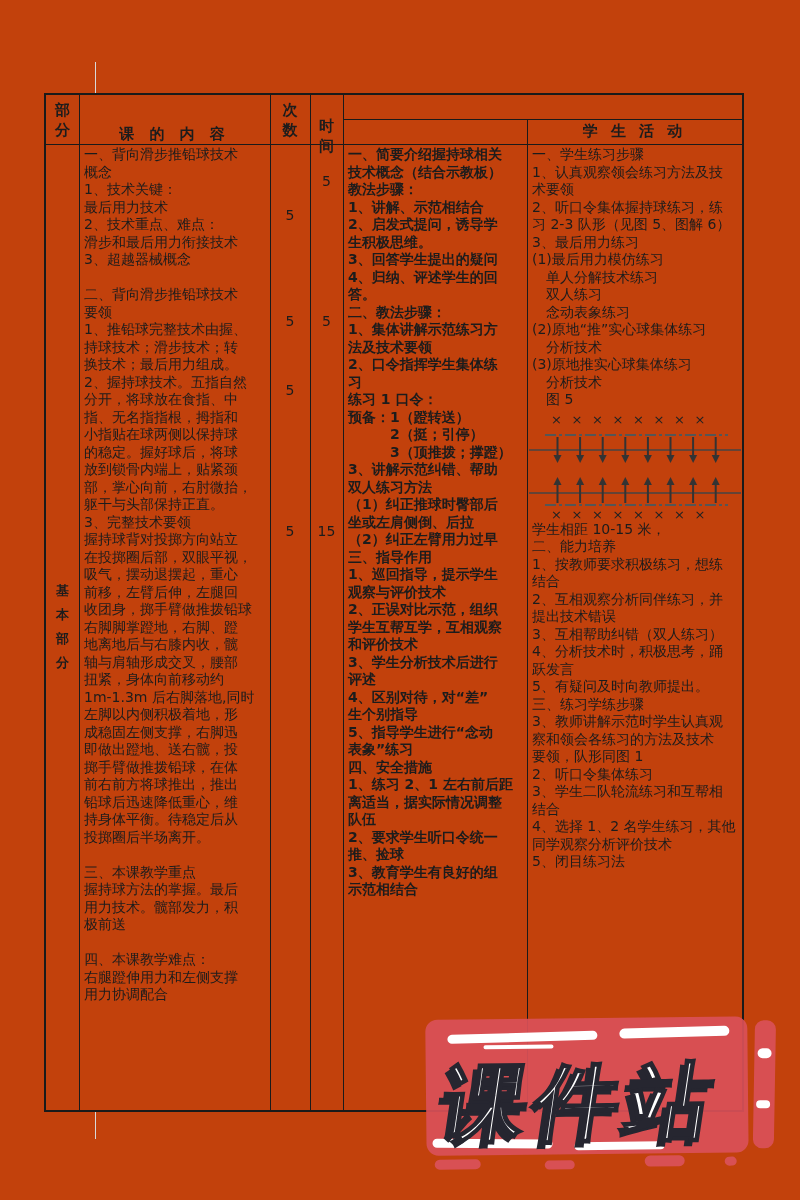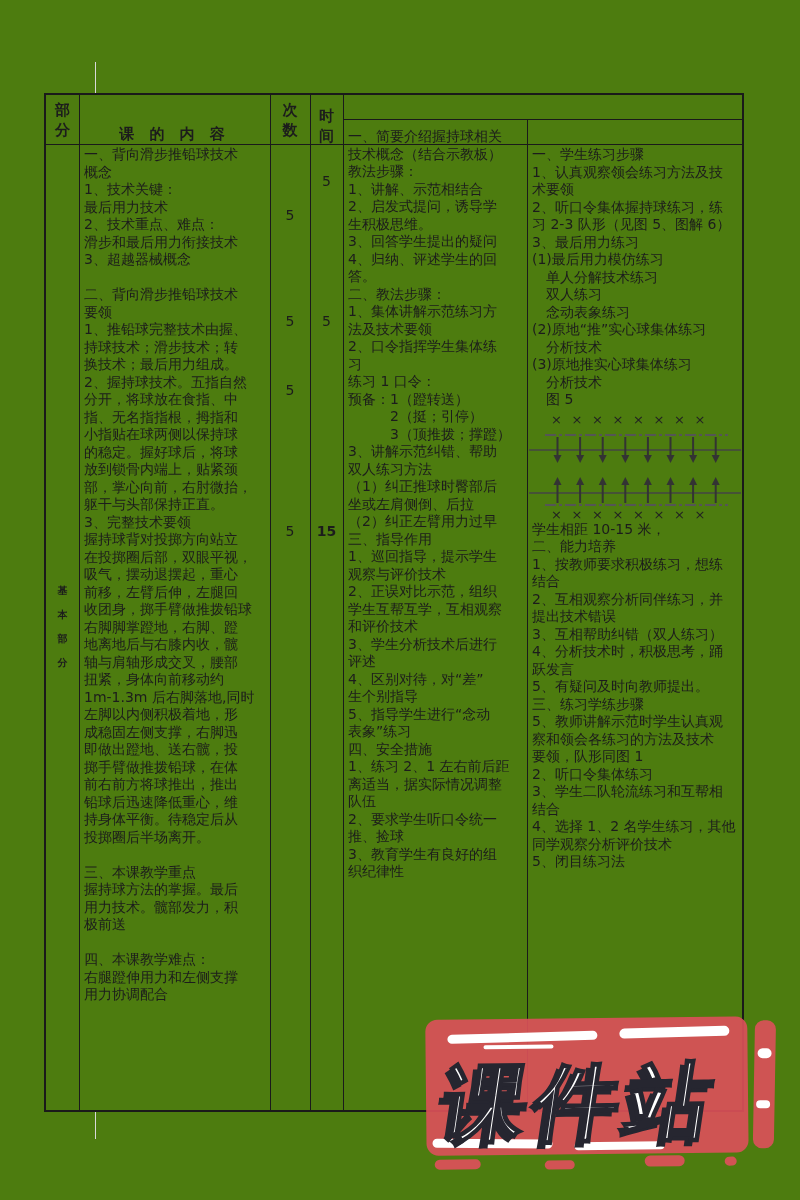--- a/index.html
+++ b/index.html
@@ -1,26 +1,26 @@
 <!DOCTYPE html>
 <html><head>
 <meta charset="utf-8">
 <style>
   html,body{margin:0;padding:0;background:#ffffff;}
-  .page{position:relative;width:800px;height:1200px;background:#4d7c0f;overflow:hidden;
+  .page{position:relative;width:800px;height:1200px;background:#c2410c;overflow:hidden;
         font-family:"DejaVu Sans","Liberation Sans",sans-serif;color:#1c1c1c;}
   .cropmark{position:absolute;width:1px;background:#d8d8d8;}
   .table{position:absolute;left:44px;top:93px;width:700px;height:1019px;border:2px solid #1a1a1a;box-sizing:border-box;}
   .vline,.hline{position:absolute;background:#1a1a1a;}
   .vline{width:1px;}
   .hline{height:1px;}
   .cell{position:absolute;box-sizing:border-box;}
   .hdr{font-weight:bold;font-size:15px;display:flex;align-items:center;justify-content:center;text-align:center;}
   .stack{width:1.1em;word-break:break-all;line-height:20px;margin:0 auto;text-align:center;}
-  .vertlabel{width:1.1em;word-break:break-all;line-height:24px;font-weight:bold;font-size:10px;text-align:center;}
+  .vertlabel{width:1.1em;word-break:break-all;line-height:24px;font-weight:bold;font-size:13px;text-align:center;}
   .bodytext{font-size:14px;padding:2px 0 0 5px;}
   .tl{height:17.5px;line-height:17.5px;white-space:nowrap;}
   .numcell{position:absolute;font-size:14px;width:100%;text-align:center;}
   .diagram{height:112px;margin-left:-3px;}
   .xrow{font-size:13px;letter-spacing:9.6px;fill:#222;}
   .stamp{position:absolute;left:424px;top:1010px;width:352px;height:168px;transform:rotate(-0.6deg);}
   .stamp-red{position:absolute;left:2px;top:8px;width:322px;height:136px;background:rgba(217,81,88,0.93);border-radius:12px;}
   .stamp-stripe{position:absolute;left:330px;top:12px;width:21px;height:128px;background:rgba(217,81,88,0.93);border-radius:9px;transform:rotate(1.6deg);}
   .streak{position:absolute;background:#fff;border-radius:6px;}
   .dot{position:absolute;background:rgba(217,81,88,0.95);border-radius:6px;}
@@ -48,22 +48,25 @@
 
     <div class="cell hdr" style="left:0;top:0;width:33px;height:49px;">
       <div class="stack">部分</div>
     </div>
     <div class="cell hdr" style="left:33px;top:0;width:191px;height:49px;letter-spacing:5px;align-items:flex-end;">
       <span>课 的 内 容</span>
     </div>
     <div class="cell hdr" style="left:224px;top:0;width:40px;height:49px;">
       <div class="stack">次数</div>
     </div>
-    <div class="cell hdr" style="left:264px;top:6px;width:33px;height:49px;">
+    <div class="cell hdr" style="left:264px;top:16px;width:33px;height:49px;">
       <div class="stack">时间</div>
+    </div>
+    <div class="cell hdr" style="left:481px;top:24px;width:215px;height:25px;letter-spacing:4px;">
+      <span>学 生 活 动</span>
     </div>
 
     <div class="cell" style="left:0;top:49px;width:33px;height:966px;display:flex;align-items:center;justify-content:center;">
       <div class="vertlabel">基本部分</div>
     </div>
 
     <div class="cell bodytext" style="left:33px;top:49px;width:191px;height:1122px;">
         <div class="tl">一、背向滑步推铅球技术</div>
         <div class="tl">概念</div>
         <div class="tl">1、技术关键：</div>
@@ -118,24 +121,24 @@
     <div class="cell" style="left:224px;top:49px;width:40px;height:966px;">
       <div class="numcell" style="top:63px;">5</div>
       <div class="numcell" style="top:169px;">5</div>
       <div class="numcell" style="top:238px;">5</div>
       <div class="numcell" style="top:379px;">5</div>
     </div>
 
     <div class="cell" style="left:264px;top:49px;width:33px;height:966px;">
       <div class="numcell" style="top:29px;">5</div>
       <div class="numcell" style="top:169px;">5</div>
-      <div class="numcell" style="top:379px;font-weight:bold;">15</div>
-    </div>
-
-    <div class="cell bodytext" style="left:297px;top:31px;width:184px;height:966px;">
+      <div class="numcell" style="top:379px;">15</div>
+    </div>
+
+    <div class="cell bodytext" style="left:297px;top:49px;width:184px;height:966px;font-weight:bold;">
         <div class="tl">一、简要介绍握持球相关</div>
         <div class="tl">技术概念（结合示教板）</div>
         <div class="tl">教法步骤：</div>
         <div class="tl">1、讲解、示范相结合</div>
         <div class="tl">2、启发式提问，诱导学</div>
         <div class="tl">生积极思维。</div>
         <div class="tl">3、回答学生提出的疑问</div>
         <div class="tl">4、归纳、评述学生的回</div>
         <div class="tl">答。</div>
         <div class="tl">二、教法步骤：</div>
@@ -164,21 +167,21 @@
         <div class="tl">生个别指导</div>
         <div class="tl">5、指导学生进行“念动</div>
         <div class="tl">表象”练习</div>
         <div class="tl">四、安全措施</div>
         <div class="tl">1、练习 2、1 左右前后距</div>
         <div class="tl">离适当，据实际情况调整</div>
         <div class="tl">队伍</div>
         <div class="tl">2、要求学生听口令统一</div>
         <div class="tl">推、捡球</div>
         <div class="tl">3、教育学生有良好的组</div>
-        <div class="tl">织纪律性</div>
+        <div class="tl">示范相结合</div>
       </div>
 
     <div class="cell bodytext" style="left:481px;top:49px;width:215px;height:966px;">
       <div>
           <div class="tl">一、学生练习步骤</div>
           <div class="tl">1、认真观察领会练习方法及技</div>
           <div class="tl">术要领</div>
           <div class="tl">2、听口令集体握持球练习，练</div>
           <div class="tl">习 2-3 队形（见图 5、图解 6）</div>
           <div class="tl">3、最后用力练习</div>
@@ -241,21 +244,21 @@
           <div class="tl">二、能力培养</div>
           <div class="tl">1、按教师要求积极练习，想练</div>
           <div class="tl">结合</div>
           <div class="tl">2、互相观察分析同伴练习，并</div>
           <div class="tl">提出技术错误</div>
           <div class="tl">3、互相帮助纠错（双人练习）</div>
           <div class="tl">4、分析技术时，积极思考，踊</div>
           <div class="tl">跃发言</div>
           <div class="tl">5、有疑问及时向教师提出。</div>
           <div class="tl">三、练习学练步骤</div>
-          <div class="tl">5、教师讲解示范时学生认真观</div>
+          <div class="tl">3、教师讲解示范时学生认真观</div>
           <div class="tl">察和领会各练习的方法及技术</div>
           <div class="tl">要领，队形同图 1</div>
           <div class="tl">2、听口令集体练习</div>
           <div class="tl">3、学生二队轮流练习和互帮相</div>
           <div class="tl">结合</div>
           <div class="tl">4、选择 1、2 名学生练习，其他</div>
           <div class="tl">同学观察分析评价技术</div>
           <div class="tl">5、闭目练习法</div>
         </div>
     </div>

